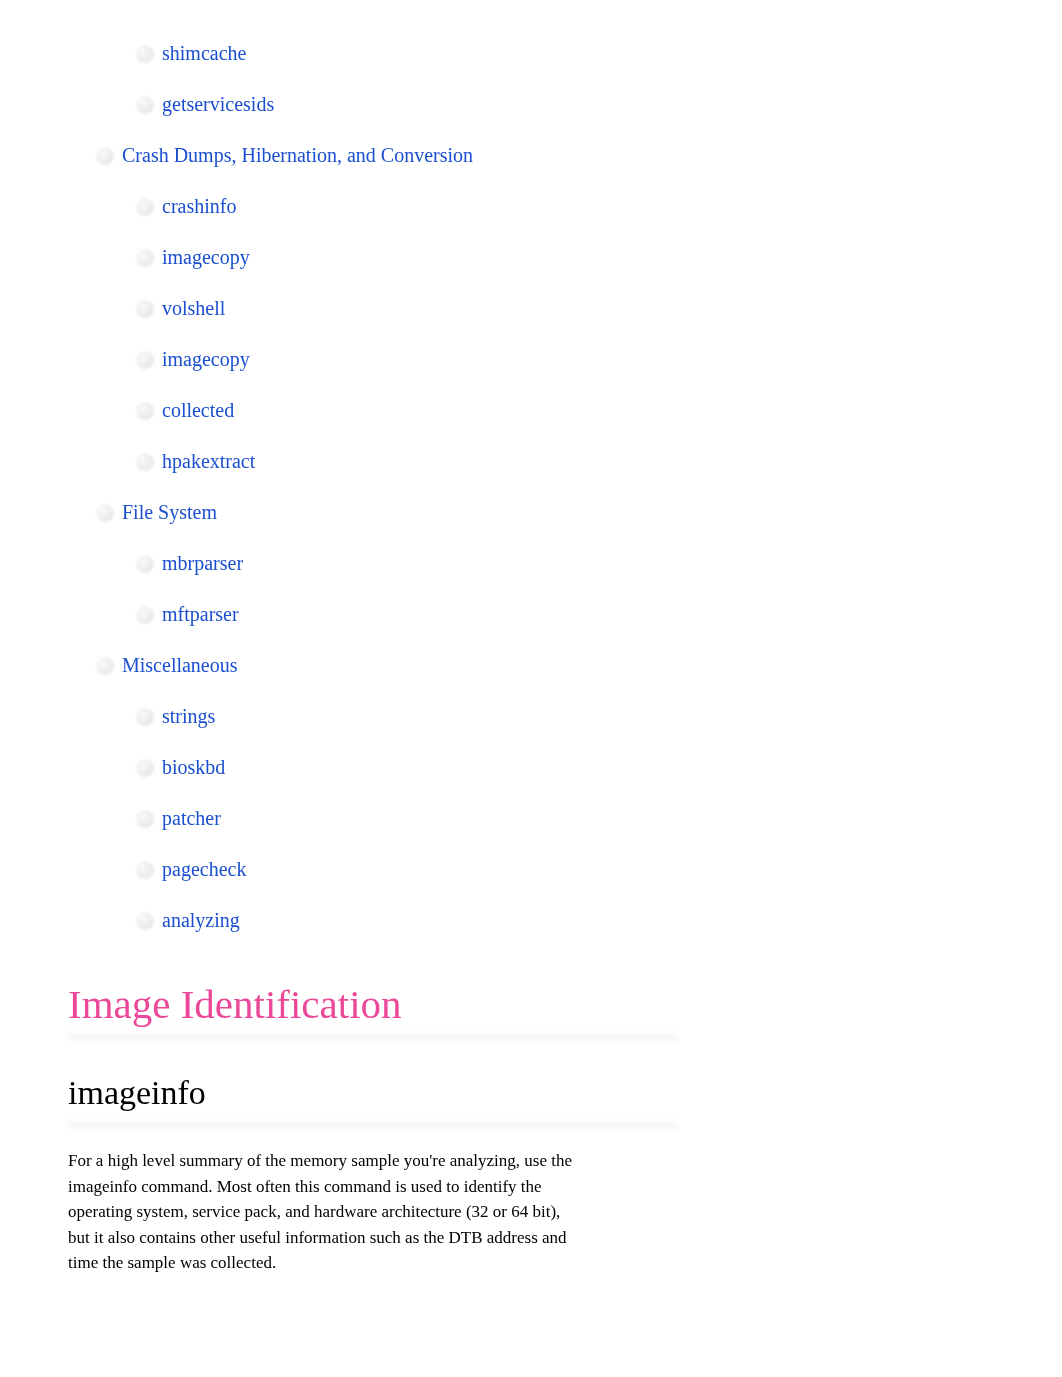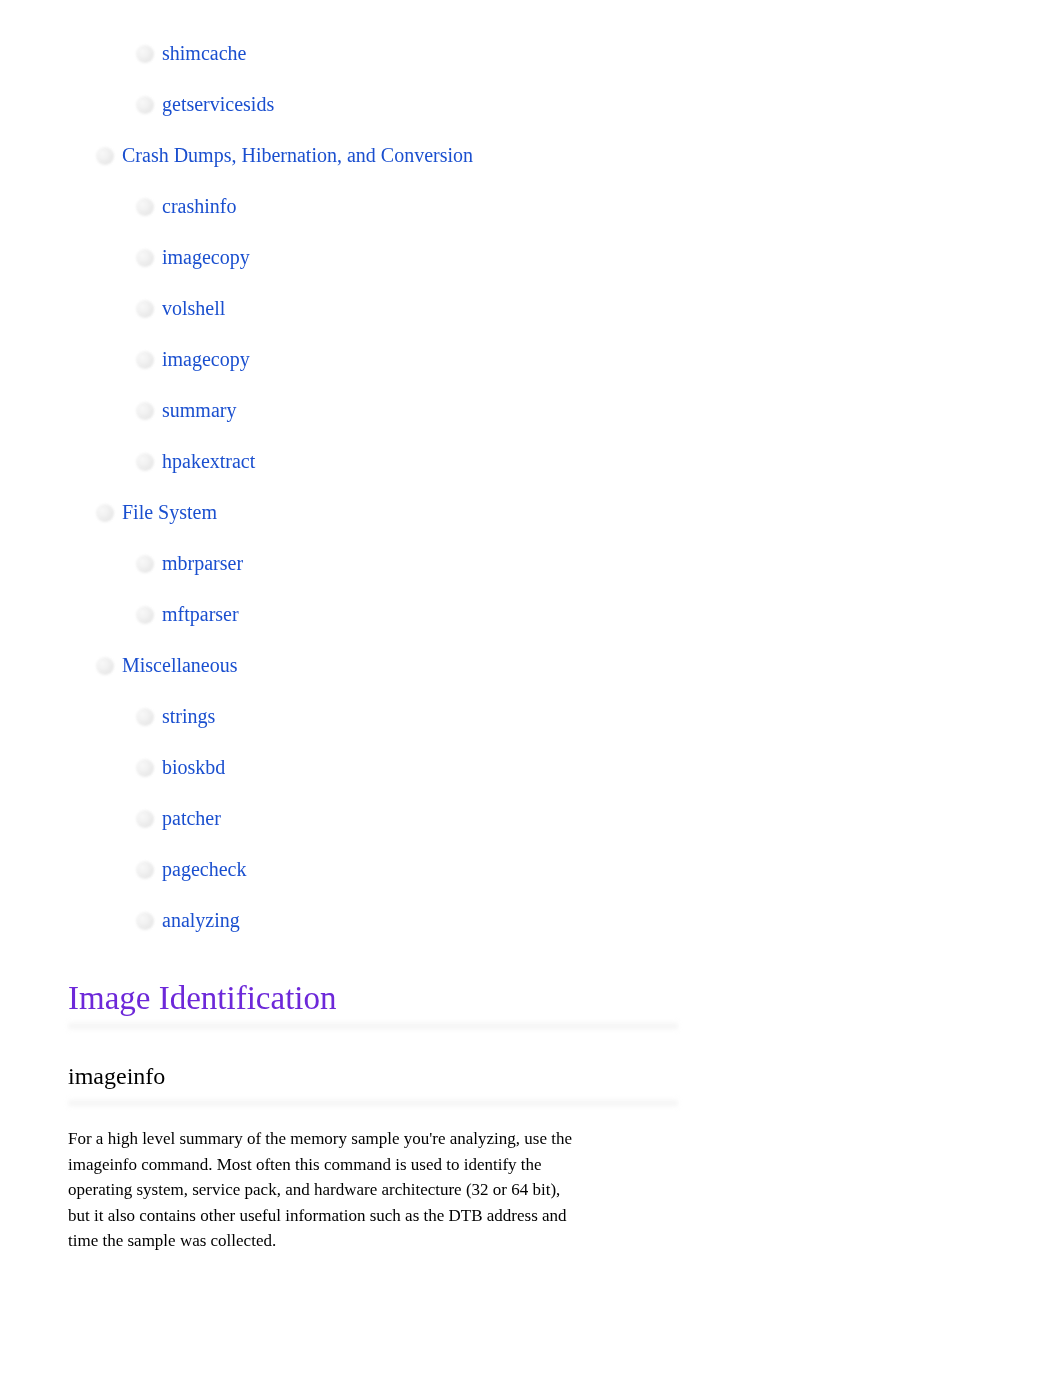--- a/index.html
+++ b/index.html
@@ -47,28 +47,28 @@
     filter: blur(1.2px);
     opacity: 0.85;
   }
   a.toc-link {
     color: #1a4fcf;
     text-decoration: none;
   }
   h1 {
     font-family: Georgia, 'Times New Roman', serif;
     font-weight: normal;
-    font-size: 33px;
+    font-size: 41px;
     margin: 42px 0 4px 0;
-    color: #6d28d9;
+    color: #ec4899;
   }
   h2 {
     font-family: Georgia, 'Times New Roman', serif;
     font-weight: normal;
-    font-size: 24px;
+    font-size: 34px;
     margin: 32px 0 8px 0;
     color: #000;
   }
   .divider {
     height: 10px;
     border-radius: 4px;
     background: linear-gradient(to bottom, rgba(240,240,240,0.0) 0%, rgba(232,232,232,0.55) 50%, rgba(240,240,240,0.0) 100%);
     filter: blur(2px);
     margin: 0 0 6px 0;
     width: 610px;
@@ -127,21 +127,21 @@
     </li>
     <li class="toc-sub">
       <div class="row">
         <span class="bullet"></span>
         <a href="#" class="toc-link">imagecopy</a>
       </div>
     </li>
     <li class="toc-sub">
       <div class="row">
         <span class="bullet"></span>
-        <a href="#" class="toc-link">summary</a>
+        <a href="#" class="toc-link">collected</a>
       </div>
     </li>
     <li class="toc-sub">
       <div class="row">
         <span class="bullet"></span>
         <a href="#" class="toc-link">hpakextract</a>
       </div>
     </li>
 
     <li class="toc-section">

